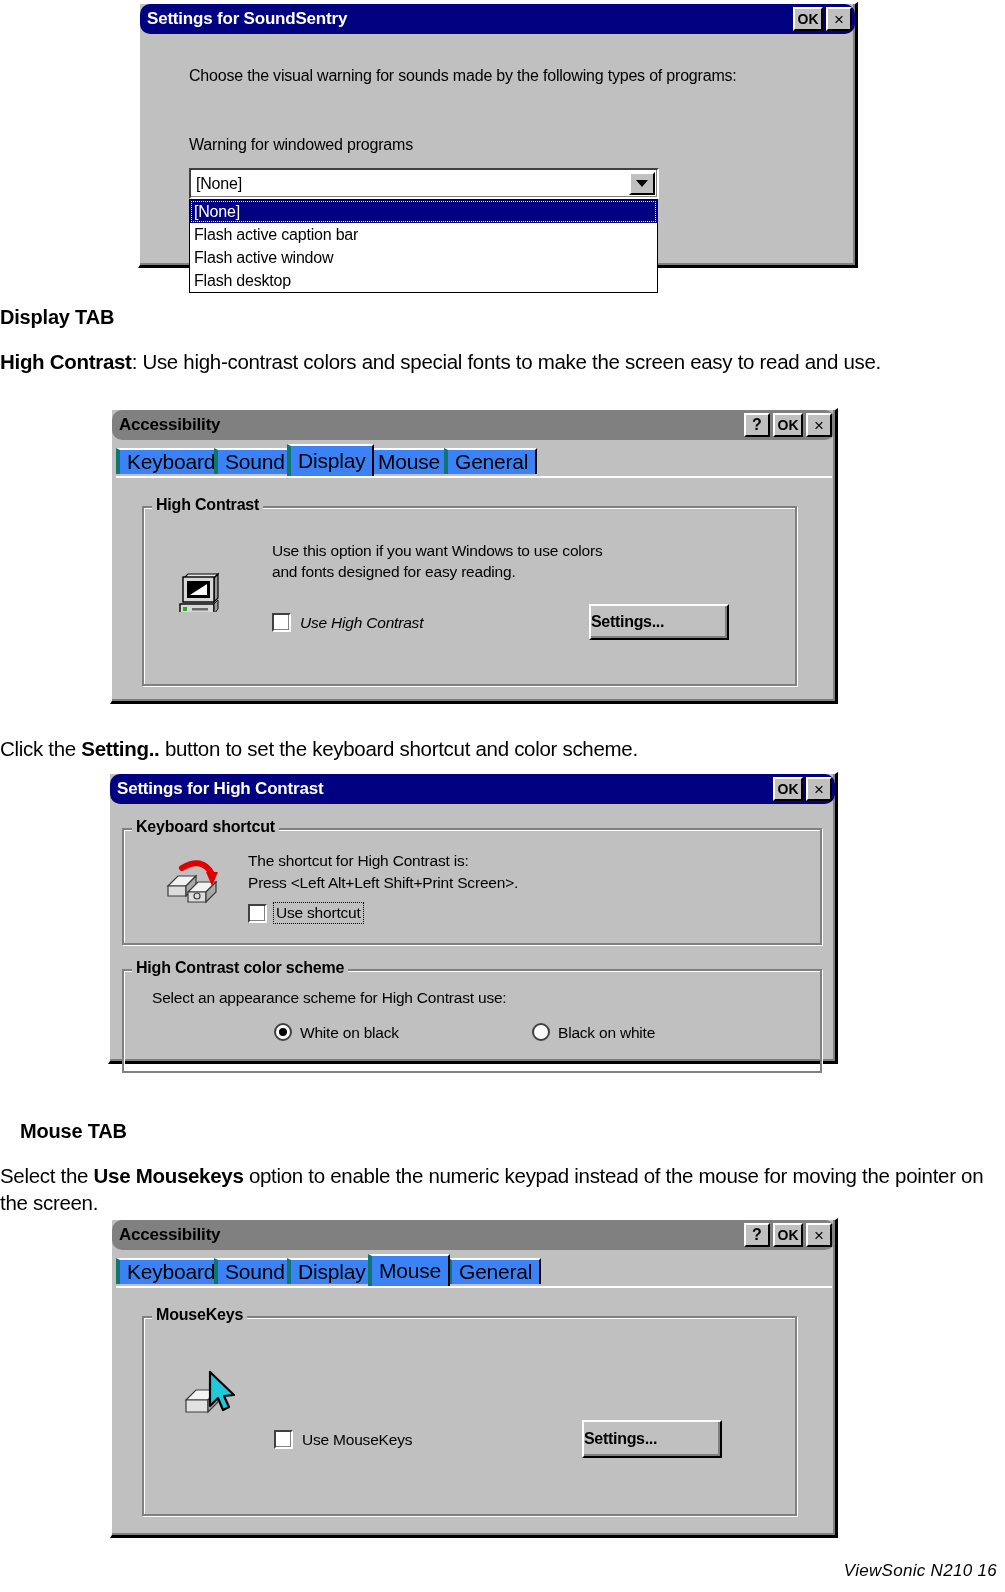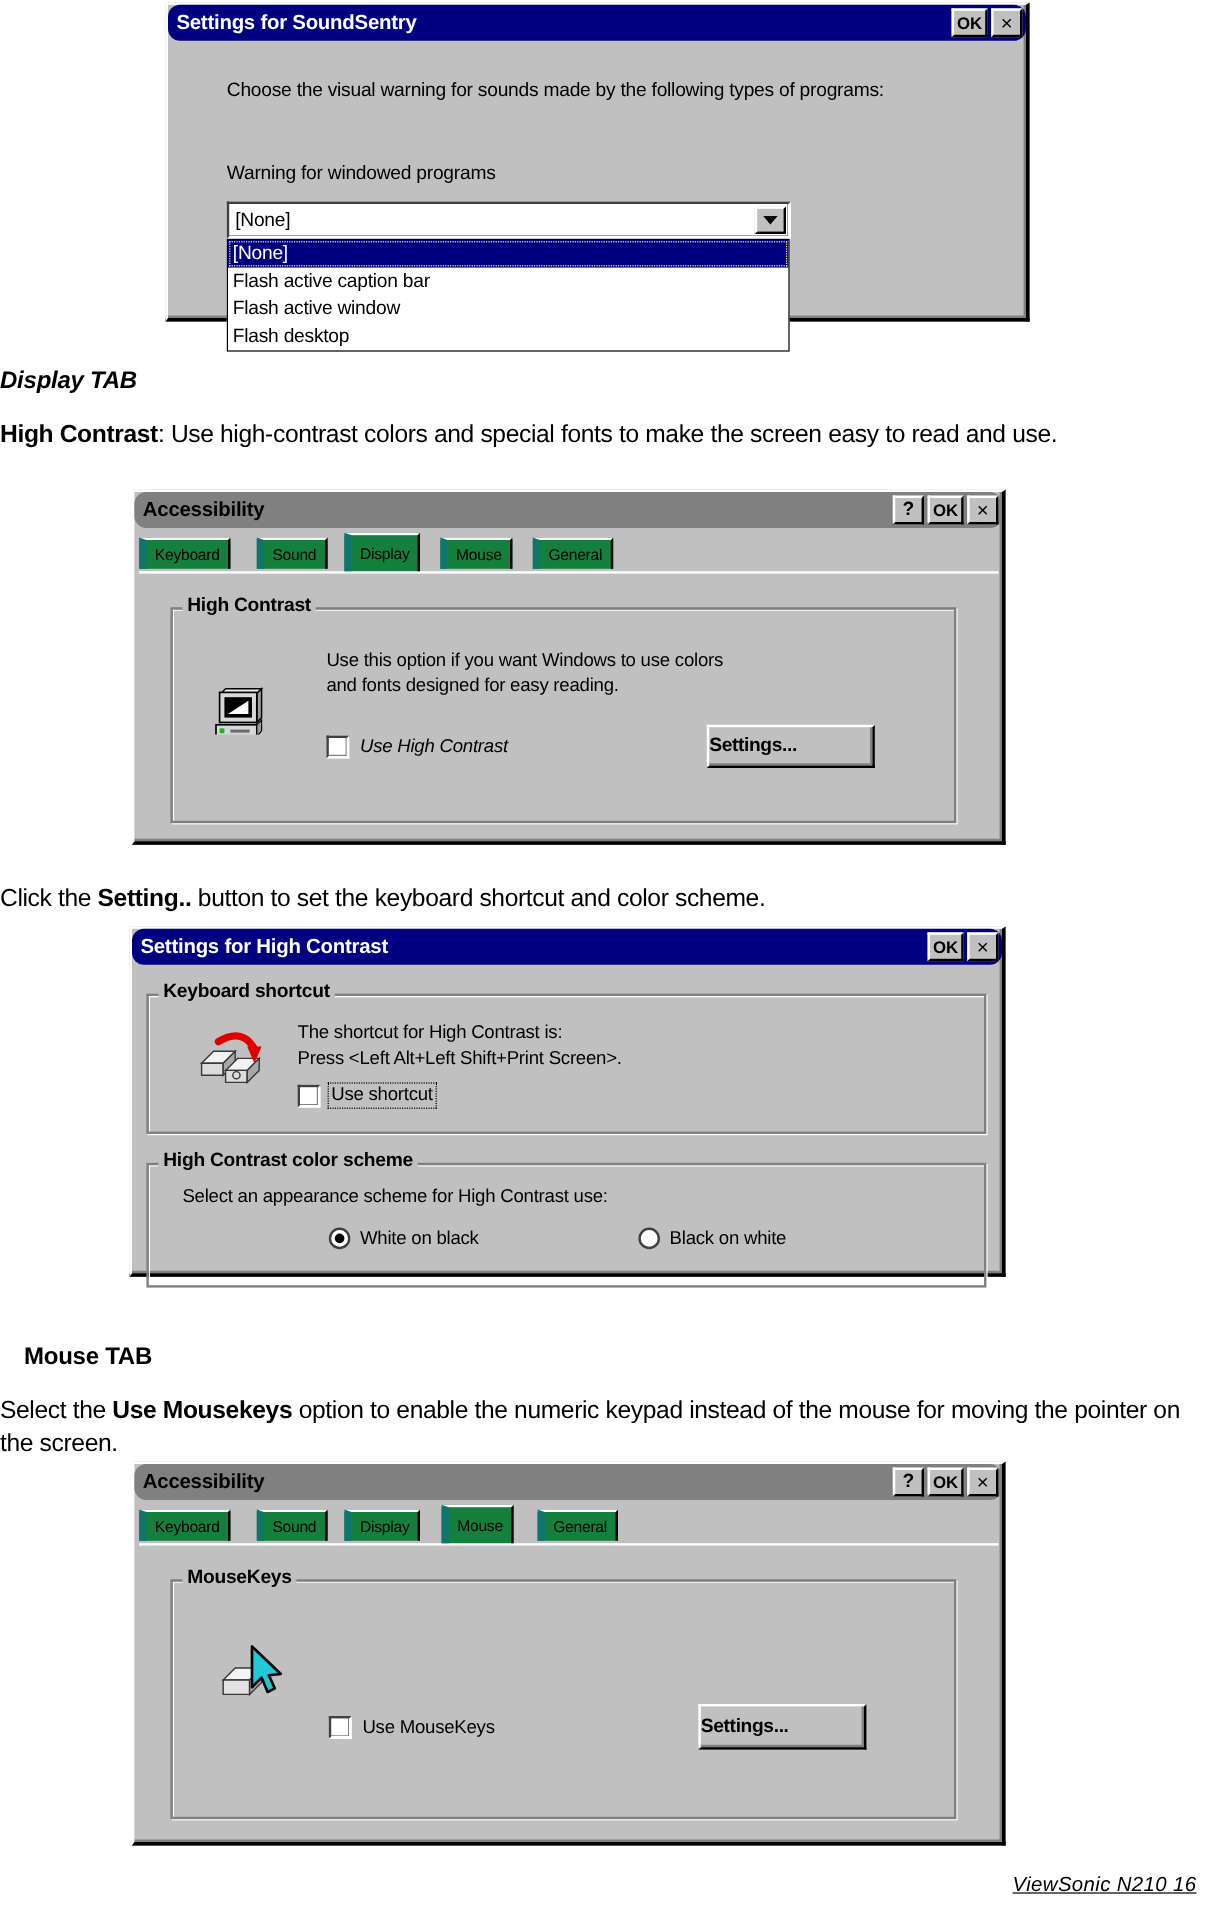--- a/index.html
+++ b/index.html
@@ -100,28 +100,28 @@
   .tabstrip {
     position: relative;
     height: 30px;
     margin: 4px 0 0 4px;
   }
   .tab {
     position: absolute;
     top: 4px;
     height: 26px;
     box-sizing: border-box;
-    background: #15803d;
+    background: #3b82f6;
     border-top: 2px solid #ffffff;
-    border-left: 6px solid #0f766e;
+    border-left: 4px solid #0f766e;
     border-right: 2px solid #000000;
     padding: 0 7px;
     display: flex;
     align-items: center;
-    font-size: 13px;
+    font-size: 21px;
     letter-spacing: -0.2px;
     white-space: nowrap;
   }
   .tab.selected {
     top: 0;
     height: 32px;
     z-index: 5;
     border-bottom: none;
   }
   .tabline {
@@ -312,21 +312,21 @@
 
     <div class="droplist" style="left:49px; top:165px; width:469px;">
       <div class="dl-item sel">[None]</div>
       <div class="dl-item">Flash active caption bar</div>
       <div class="dl-item">Flash active window</div>
       <div class="dl-item">Flash desktop</div>
     </div>
   </div>
 </div>
 
-<div class="doc-heading" style="left:0px; top:306px;font-style:italic;">Display TAB</div>
+<div class="doc-heading" style="left:0px; top:306px;">Display TAB</div>
 
 <div class="doc-para" style="left:0px; top:348px; width:1005px;">
   <b>High Contrast</b><span>: Use high-contrast colors and special fonts to make the screen easy to read and use.</span>
 </div>
 
 <div class="dlg" style="left:110px; top:408px; width:728px; height:296px;">
 
   <div class="titlebar inactive">
     <span class="title">Accessibility</span>
     <div class="tb-btn q">?</div>
@@ -490,13 +490,13 @@
       <div class="checkbox" style="left:130px; top:112px;"></div>
       <span class="cb-label" style="left:158px; top:113px;">Use MouseKeys</span>
 
       <div class="btn" style="left:428px; top:102px; width:140px; height:38px;">
         <span>Settings...</span>
       </div>
     </div>
   </div>
 </div>
 
-<div class="footer" style="right:8px; top:1561px;text-decoration:underline;">ViewSonic   N210      16</div>
+<div class="footer" style="right:8px; top:1561px;">ViewSonic   N210      16</div>
 
 </body></html>

